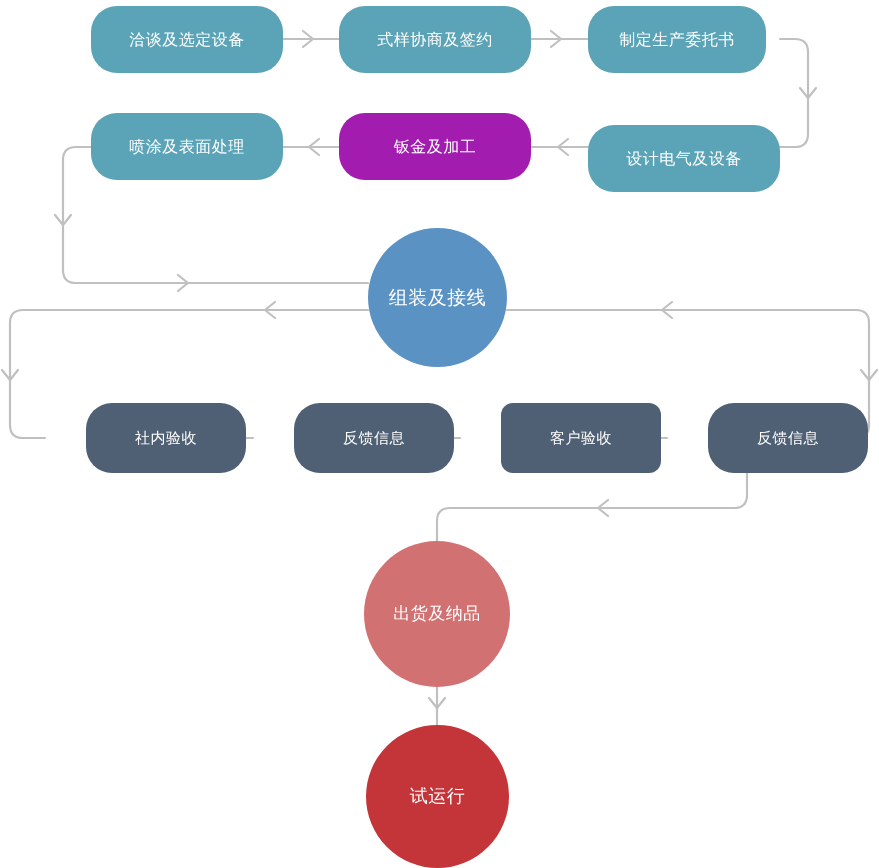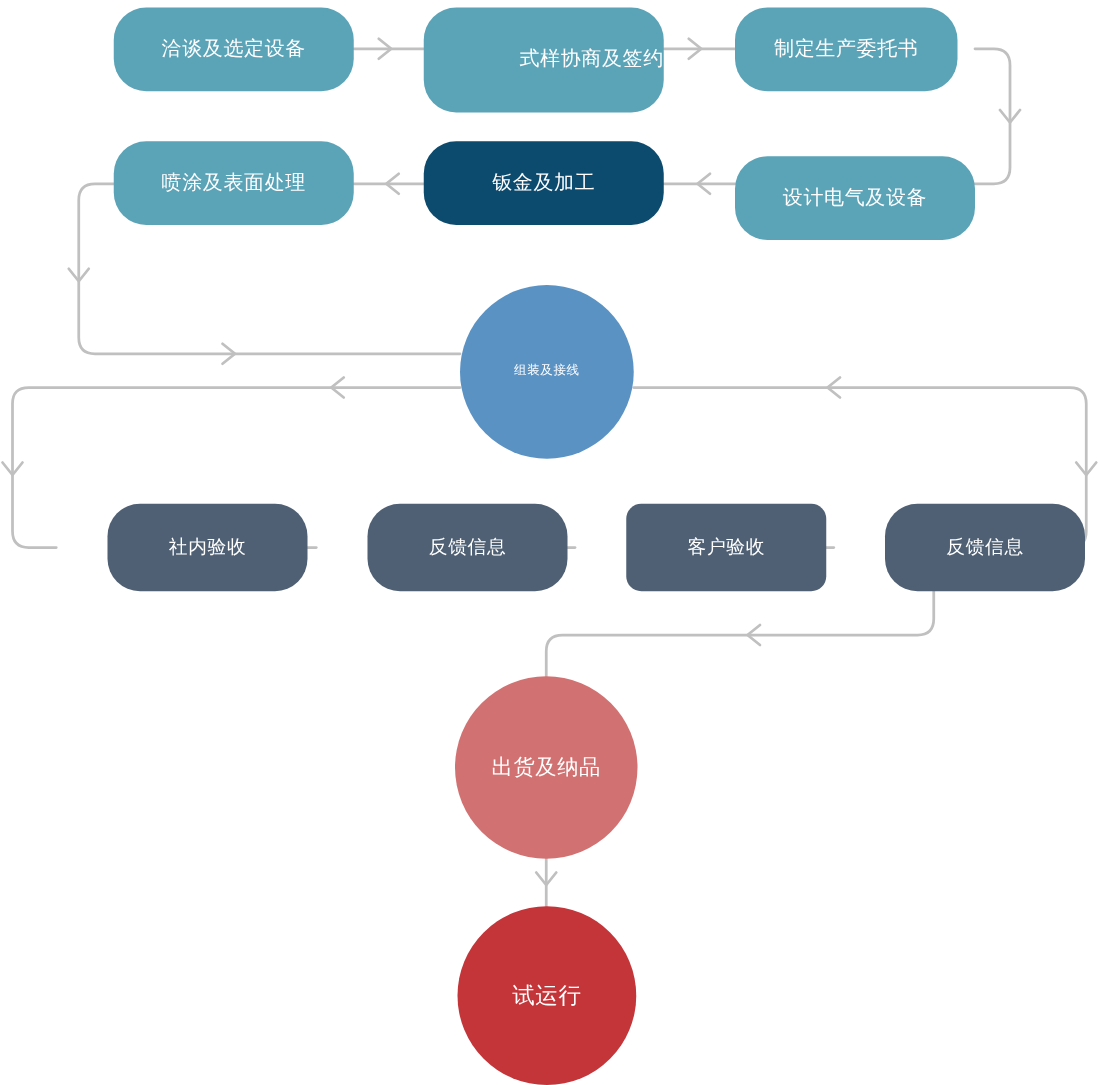--- a/index.html
+++ b/index.html
@@ -44,21 +44,21 @@
   }
   .node-slate {
     background: #4f6074;
     border-radius: 26px;
     font-size: 15px;
     margin-left: 41px;
   }
   .node-circle-blue {
     background: #5b92c4;
     border-radius: 50%;
-    font-size: 10px;
+    font-size: 19px;
   }
   .node-circle-salmon {
     background: #d27171;
     border-radius: 50%;
     font-size: 17px;
   }
   .node-circle-crimson {
     background: #c33539;
     border-radius: 50%;
     font-size: 18px;
@@ -149,33 +149,33 @@
       </g>
     </g>
   </svg>
 
   <div id="node-layer">
 
     <div class="node node-teal" style="left: 91px; top: 6px; width: 192px; height: 67px; background: rgb(91, 164, 184); color: rgb(255, 255, 255);">
       <span class="node-label">洽谈及选定设备</span>
     </div>
 
-    <div class="node node-teal" style="left: 339px; top: 6px; width: 192px; height: 84px; background: rgb(91, 164, 184); color: rgb(255, 255, 255); justify-content: flex-end;">
+    <div class="node node-teal" style="left: 339px; top: 6px; width: 192px; height: 67px; background: rgb(91, 164, 184); color: rgb(255, 255, 255);">
       <span class="node-label">式样协商及签约</span>
     </div>
 
     <div class="node node-teal" style="left: 588px; top: 6px; width: 178px; height: 67px; background: rgb(91, 164, 184); color: rgb(255, 255, 255);">
       <span class="node-label">制定生产委托书</span>
     </div>
 
     <div class="node node-teal" style="left: 588px; top: 113px; width: 192px; height: 67px; background: rgb(91, 164, 184); color: rgb(255, 255, 255); margin-top: 12px;">
       <span class="node-label">设计电气及设备</span>
     </div>
 
-    <div class="node node-teal" style="left: 339px; top: 113px; width: 192px; height: 67px; background: #0c4a6e; color: rgb(255, 255, 255);">
+    <div class="node node-teal" style="left: 339px; top: 113px; width: 192px; height: 67px; background: #a21caf; color: rgb(255, 255, 255);">
       <span class="node-label">钣金及加工</span>
     </div>
 
     <div class="node node-teal" style="left: 91px; top: 113px; width: 192px; height: 67px; background: rgb(91, 164, 184); color: rgb(255, 255, 255);">
       <span class="node-label">喷涂及表面处理</span>
     </div>
 
     <div class="node node-circle-blue" style="left: 368px; top: 228px; width: 139px; height: 139px; background: rgb(91, 146, 196); color: rgb(255, 255, 255);">
       <span class="node-label">组装及接线</span>
     </div>

